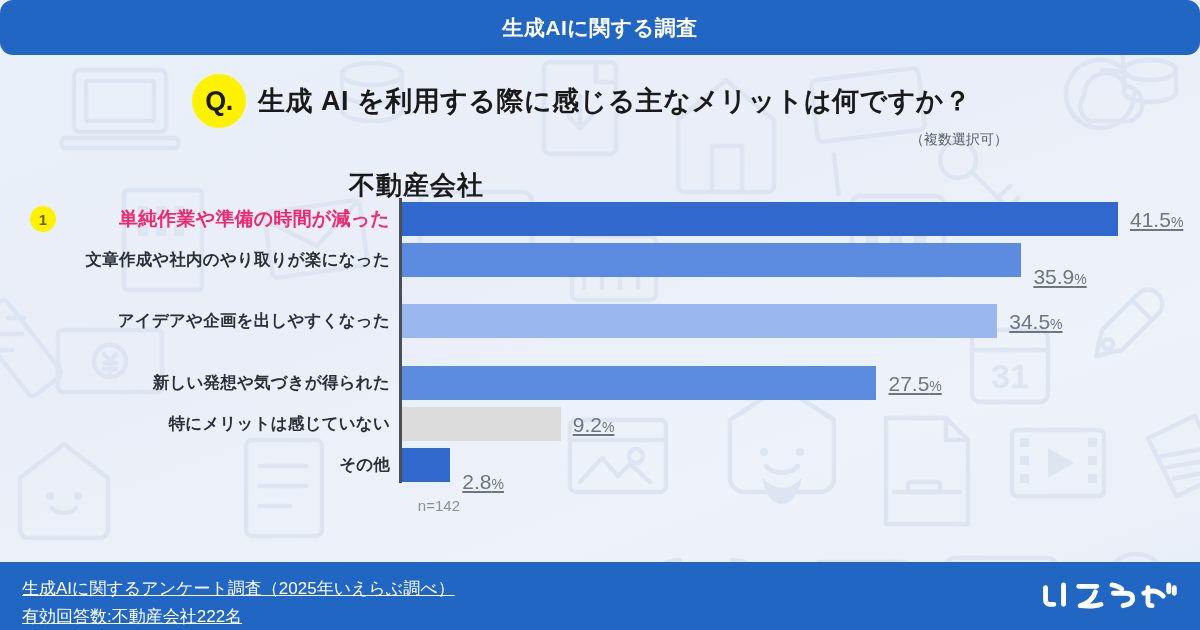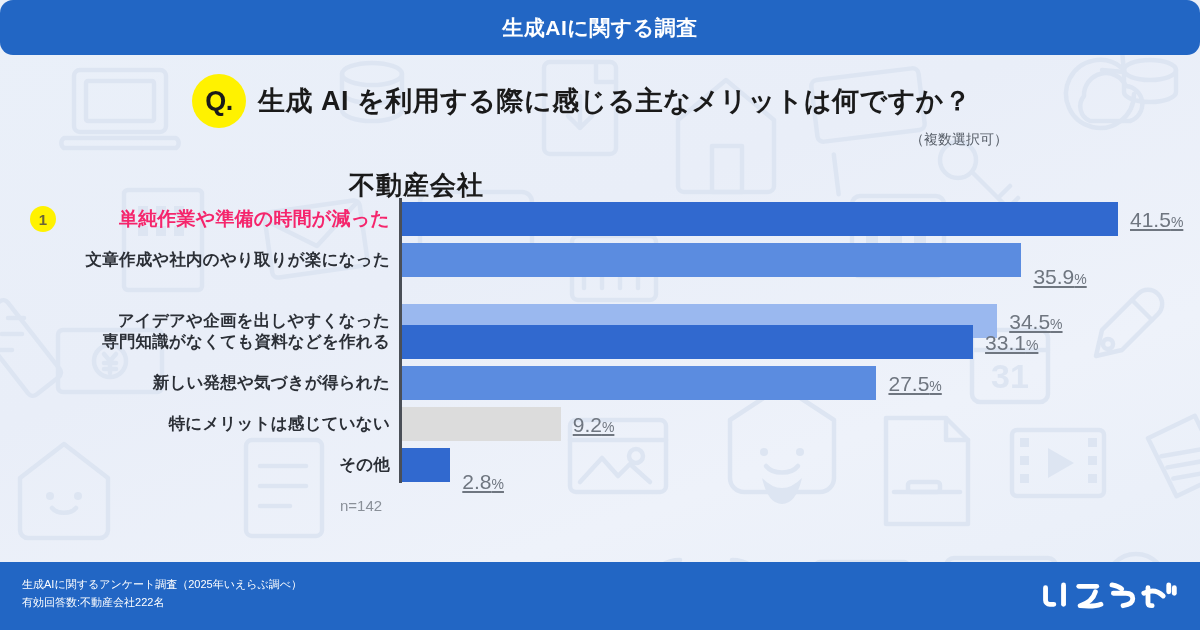--- a/index.html
+++ b/index.html
@@ -132,35 +132,35 @@
     position:absolute;
     font-size:21px; color:#6f7680;
     white-space:nowrap;
     line-height:1;
     text-decoration:underline;
   }
   .val-label .pct{ font-size:14px; }
 
   #n-label{
     position:absolute; top:497px; left:340px; width:120px;
-    text-align:left;
+    text-align:right;
     font-size:15px; color:#8a9099;
     z-index:4;
   }
 
   
   #footer{
     position:absolute; left:0; bottom:0;
     width:1200px; height:68px;
     background:#2266c4;
     z-index:5;
   }
   #footer-text{
     position:absolute; left:22px; top:13px;
-    color:#ffffff; font-size:11px; line-height:1.65;
+    color:#ffffff; font-size:17px; line-height:1.65;text-decoration:underline;
   }
   #footer-text div{ white-space:nowrap; }
 
   #logo{
     position:absolute; right:22px; top:16px;
     height:36px;
   }
   #logo svg{ display:block; height:36px; }
 </style>
 </head>
@@ -382,25 +382,20 @@
       <div class="bar-row" style="top: 45px;">
         <div class="cat-label">文章作成や社内のやり取りが楽になった</div>
         <div class="bar" style="width: 619.383px; background: rgb(91, 140, 224);"></div>
         <div class="val-label" style="left: 1033.38px; margin-top: 32px;">35.9<span class="pct">%</span></div>
       </div>
       <div class="bar-row" style="top: 86px; margin-top: 20px;">
         <div class="cat-label">アイデアや企画を出しやすくなった</div>
         <div class="bar" style="width: 595.229px; background: rgb(154, 184, 239);"></div>
         <div class="val-label" style="left: 1009.23px;">34.5<span class="pct">%</span></div>
       </div>
-      <div class="bar-row" style="top: 127px;">
-        <div class="cat-label">専門知識がなくても資料などを作れる</div>
-        <div class="bar" style="width: 571.075px; background: rgb(49, 105, 207);"></div>
-        <div class="val-label" style="left: 985.075px;">33.1<span class="pct">%</span></div>
-      </div>
       <div class="bar-row" style="top: 168px;">
         <div class="cat-label">新しい発想や気づきが得られた</div>
         <div class="bar" style="width: 474.458px; background: rgb(91, 140, 224);"></div>
         <div class="val-label" style="left: 888.458px;">27.5<span class="pct">%</span></div>
       </div>
       <div class="bar-row" style="top: 209px;">
         <div class="cat-label">特にメリットは感じていない</div>
         <div class="bar" style="width: 158.728px; background: rgb(220, 220, 220);"></div>
         <div class="val-label" style="left: 572.728px;">9.2<span class="pct">%</span></div>
       </div>

